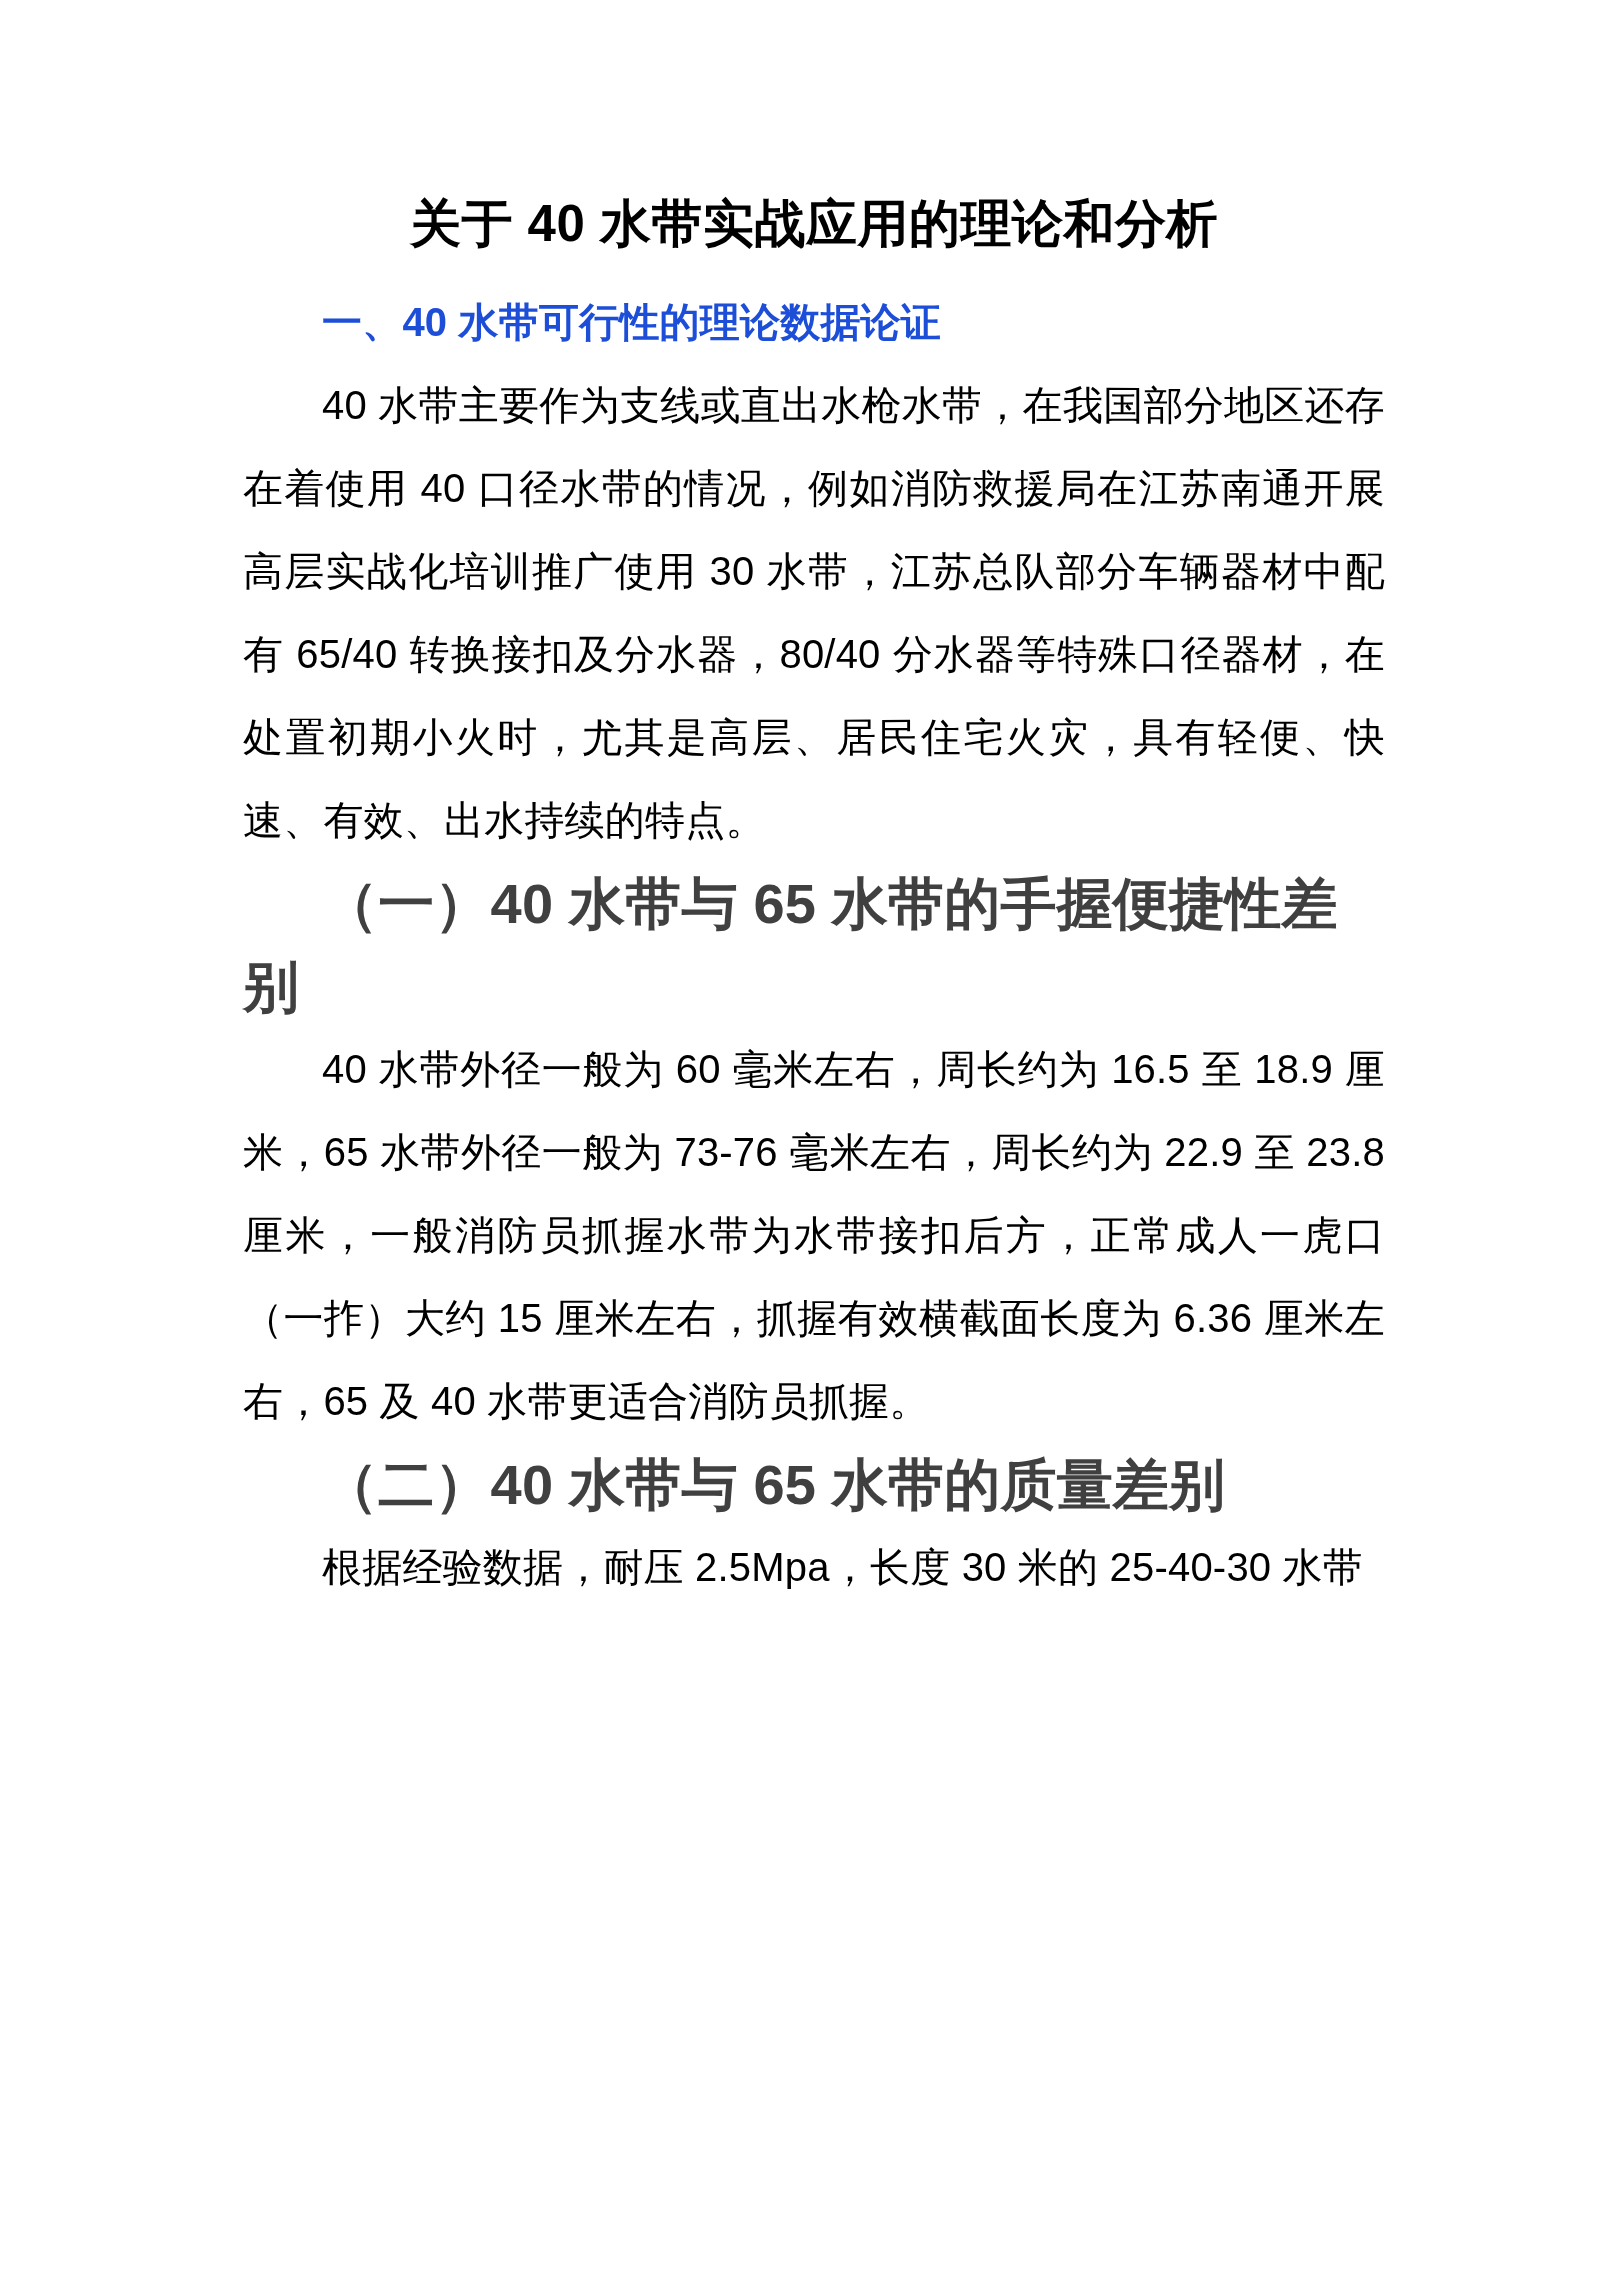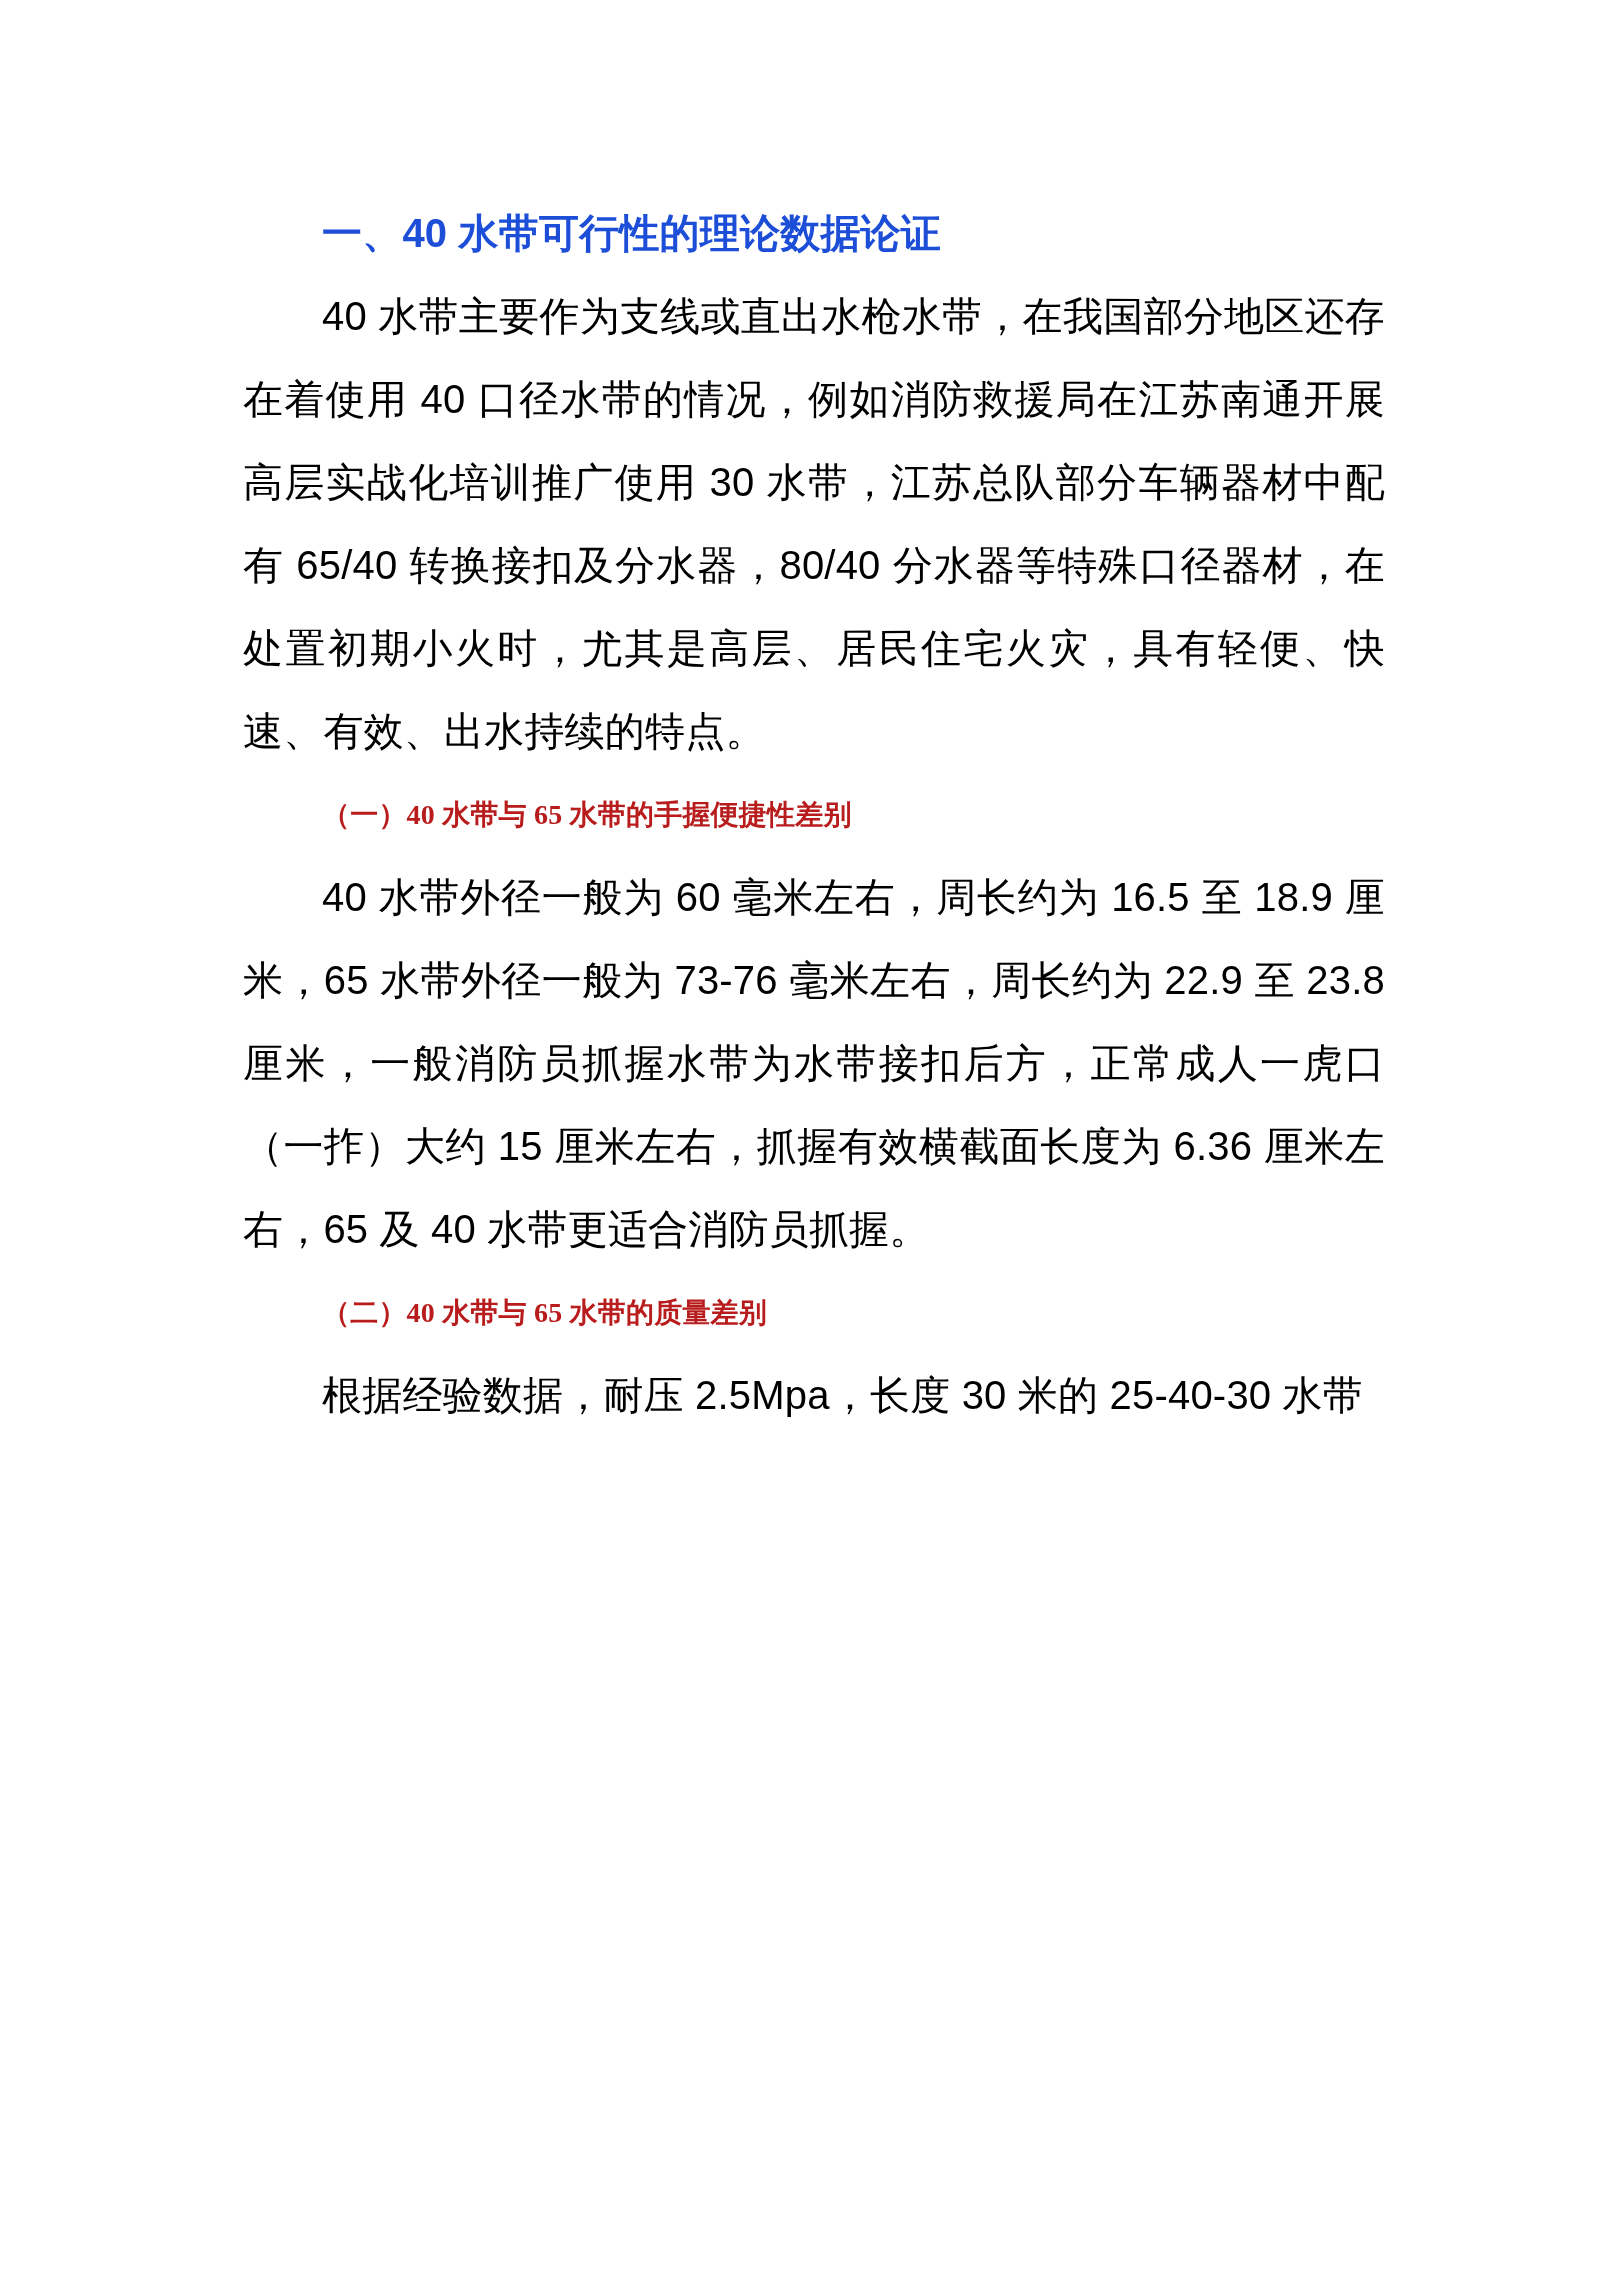--- a/index.html
+++ b/index.html
@@ -49,36 +49,37 @@
     font-family: "Liberation Sans", "DejaVu Sans", sans-serif;
     font-weight: 700;
     font-size: 40px;
     line-height: 83px;
     color: #1d4ed8;
     text-indent: 79px;
     margin: 0;
     letter-spacing: 0.2px;
   }
   .subheading {
-    font-family: Liberation Serif, serif;
+    font-family: Liberation Sans, sans-serif;
     font-weight: 700;
-    font-size: 28px;
+    font-size: 56px;
     line-height: 83px;
-    color: #b91c1c;
+    color: #404040;
     text-indent: 79px;
     margin: 0;
     letter-spacing: 0.2px;
   }
 </style>
 </head>
 <body>
 
 <div class="page">
   <div class="content">
 
+    <h1 class="doc-title">关于 40 水带实战应用的理论和分析</h1>
 
 
     <h2 class="heading">一、40 水带可行性的理论数据论证</h2>
 
     <p class="para">40 水带主要作为支线或直出水枪水带，在我国部分地区还存在着使用 40 口径水带的情况，例如消防救援局在江苏南通开展高层实战化培训推广使用 30 水带，江苏总队部分车辆器材中配有 65/40 转换接扣及分水器，80/40 分水器等特殊口径器材，在处置初期小火时，尤其是高层、居民住宅火灾，具有轻便、快速、有效、出水持续的特点。</p>
 
     <h3 class="subheading">（一）40 水带与 65 水带的手握便捷性差别</h3>
 
     <p class="para">40 水带外径一般为 60 毫米左右，周长约为 16.5 至 18.9 厘米，65 水带外径一般为 73-76 毫米左右，周长约为 22.9 至 23.8 厘米，一般消防员抓握水带为水带接扣后方，正常成人一虎口（一拃）大约 15 厘米左右，抓握有效横截面长度为 6.36 厘米左右，65 及 40 水带更适合消防员抓握。</p>
 

